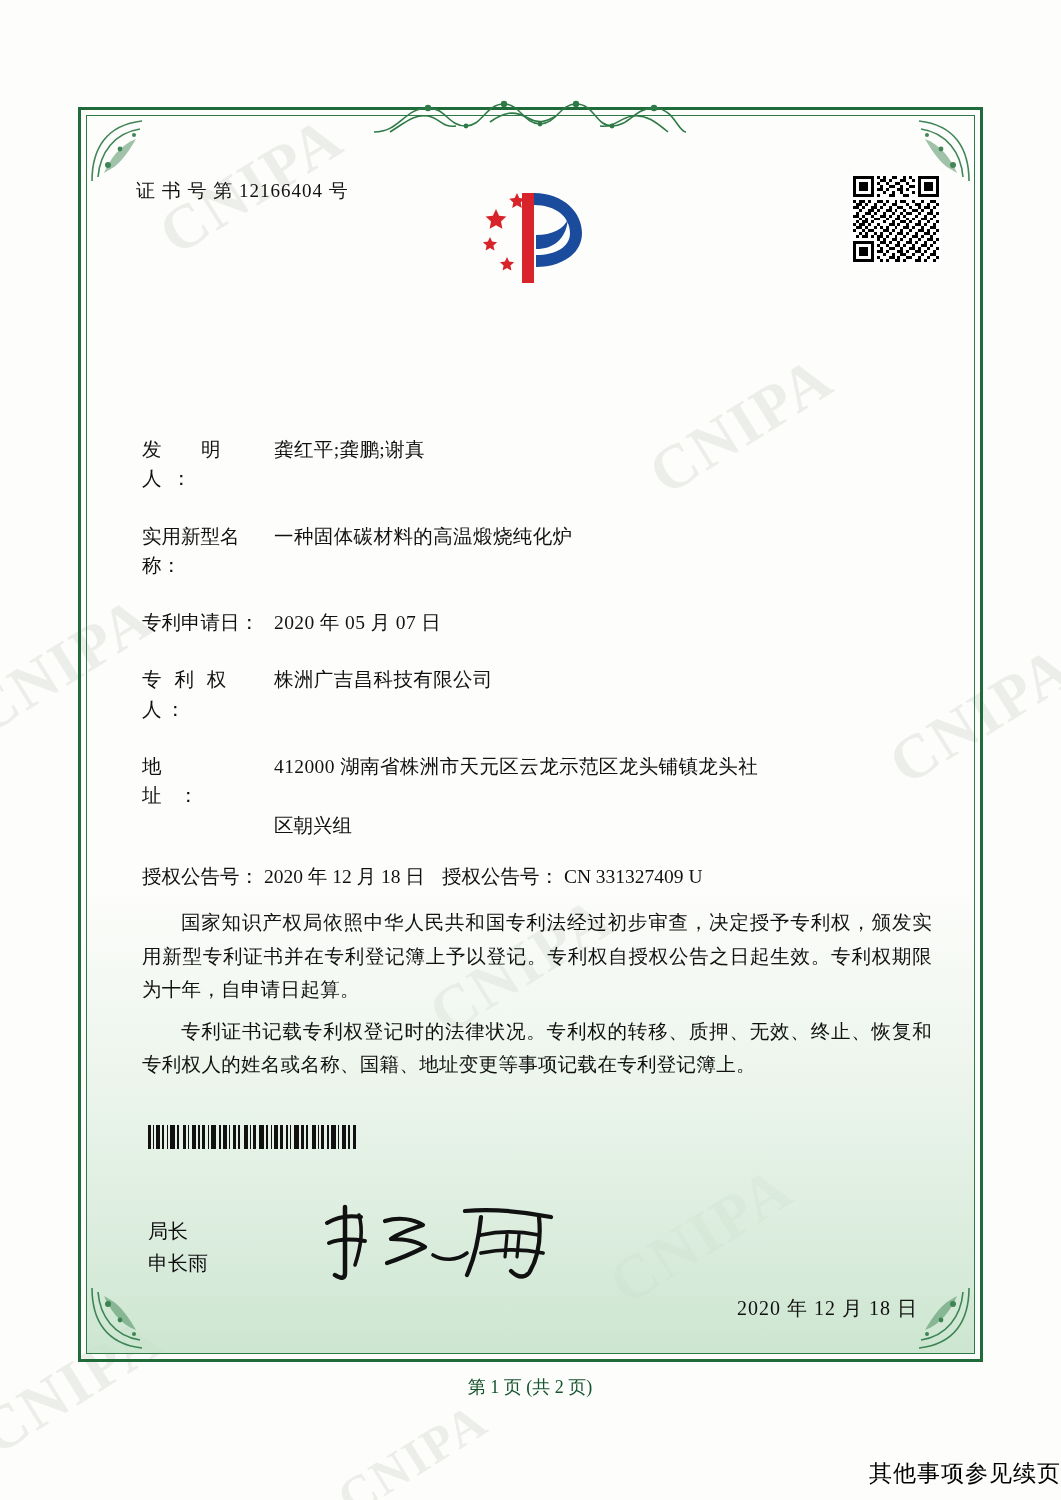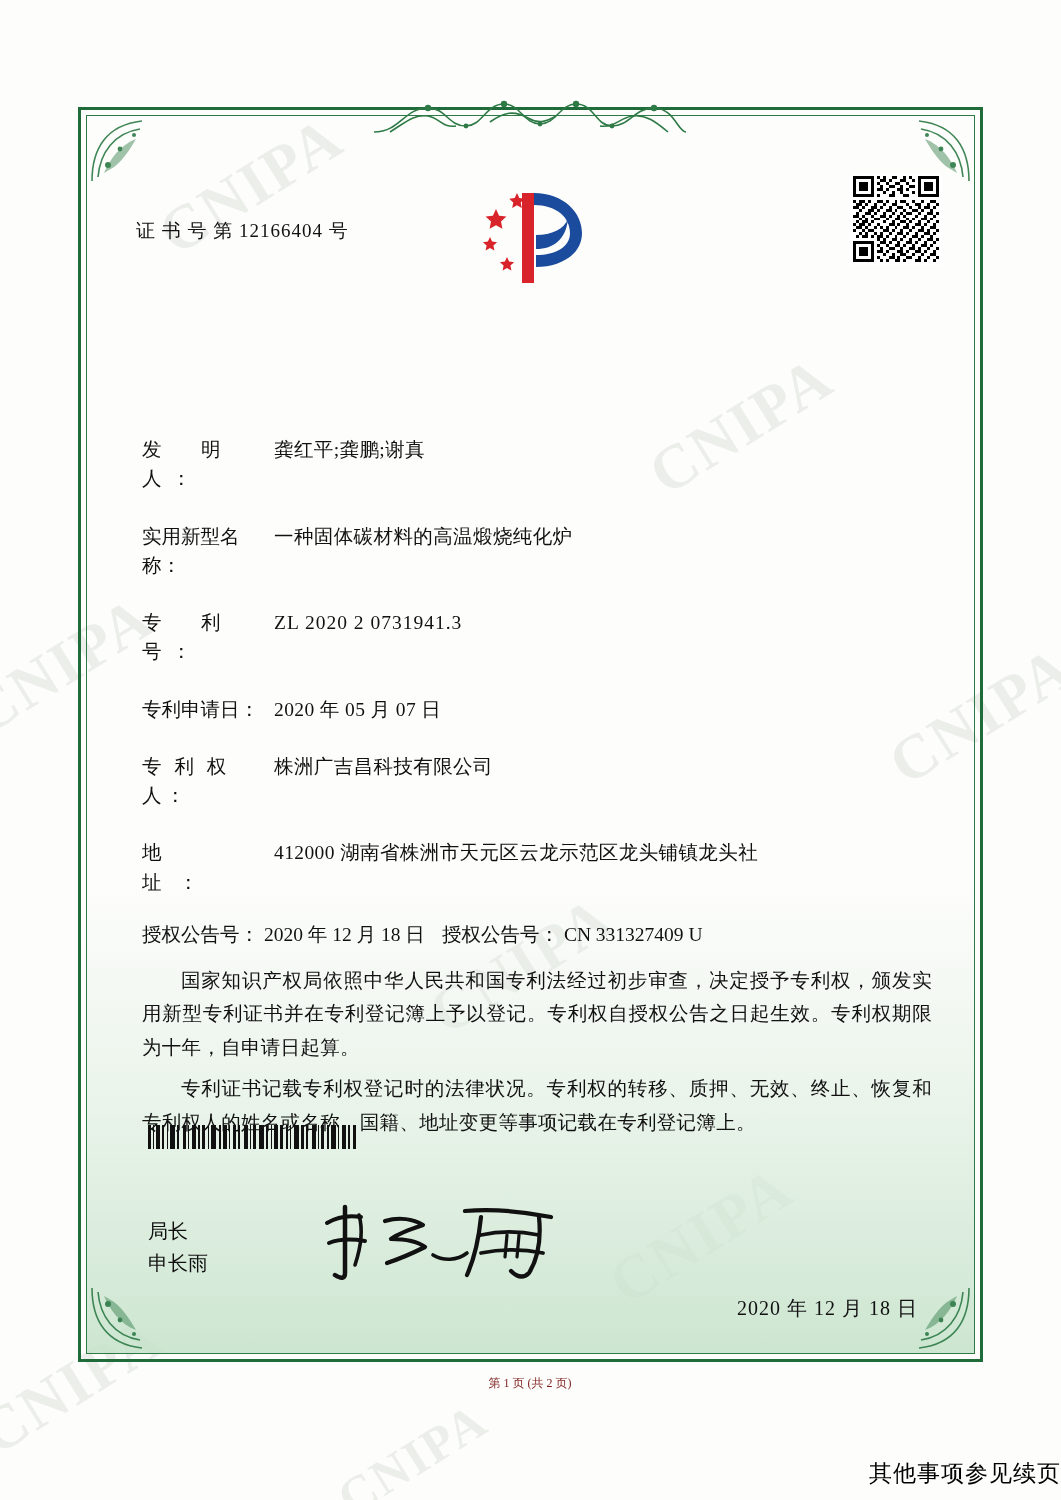--- a/index.html
+++ b/index.html
@@ -93,21 +93,20 @@
     left: 110px; top: 140px;
     width: 840px; height: 1190px;
   }
   .cert-no {
     position: absolute;
     left: 26px; top: 38px;
     font-size: 19px;
     color: #111;
     letter-spacing: 1px;
     font-family: "Liberation Serif", serif;
-    margin-top: 40px;
   }
   .qr {
     position: absolute;
     right: 8px; top: 33px;
     width: 92px; height: 92px;
     background: #fff;
     padding: 3px;
     box-sizing: border-box;
   }
   .qr svg { display: block; width: 100%; height: 100%; }
@@ -211,22 +210,22 @@
     right: 32px; top: 1155px;
     font-size: 20px;
     letter-spacing: 1px;
     color: #111;
   }
 
   .page-no {
     position: absolute;
     left: 0; right: 0; top: 1235px;
     text-align: center;
-    font-size: 12px;
-    color: #7f1d1d;
+    font-size: 18px;
+    color: #14532d;
   }
 
   .footnote {
     position: absolute;
     left: 0; right: 0; top: 1458px;
     text-align: right;
     font-size: 23px;
     color: #000000;
     letter-spacing: 1px;
   }
@@ -568,40 +567,37 @@
       <div class="field-row">
         <div class="field-label sp1">发　明　人：</div>
         <div class="field-value">龚红平;龚鹏;谢真</div>
       </div>
 
       <div class="field-row">
         <div class="field-label">实用新型名称：</div>
         <div class="field-value">一种固体碳材料的高温煅烧纯化炉</div>
       </div>
 
-      <div class="field-row">
-        <div class="field-label sp1">专　利　号：</div>
-        <div class="field-value mono-sp">ZL 2020 2 0731941.3</div>
-      </div>
 
       <div class="field-row">
         <div class="field-label">专利申请日：</div>
         <div class="field-value">2020 年 05 月 07 日</div>
       </div>
 
       <div class="field-row">
         <div class="field-label sp3">专 利 权 人：</div>
         <div class="field-value">株洲广吉昌科技有限公司</div>
       </div>
 
       <div style="margin-bottom:24px;">
         <div class="field-row" style="margin-bottom:0;">
           <div class="field-label sp2">地　　　址：</div>
           <div class="field-value">412000 湖南省株洲市天元区云龙示范区龙头铺镇龙头社</div>
         </div>
+        <div class="value-line2">区朝兴组</div>
       </div>
 
       <div class="grant-row">
         <div class="g1">
           <span>授权公告号：</span>
           <span>2020 年 12 月 18 日</span>
         </div>
         <div class="g2">
           <span>授权公告号：</span>
           <span>CN 331327409 U</span>

